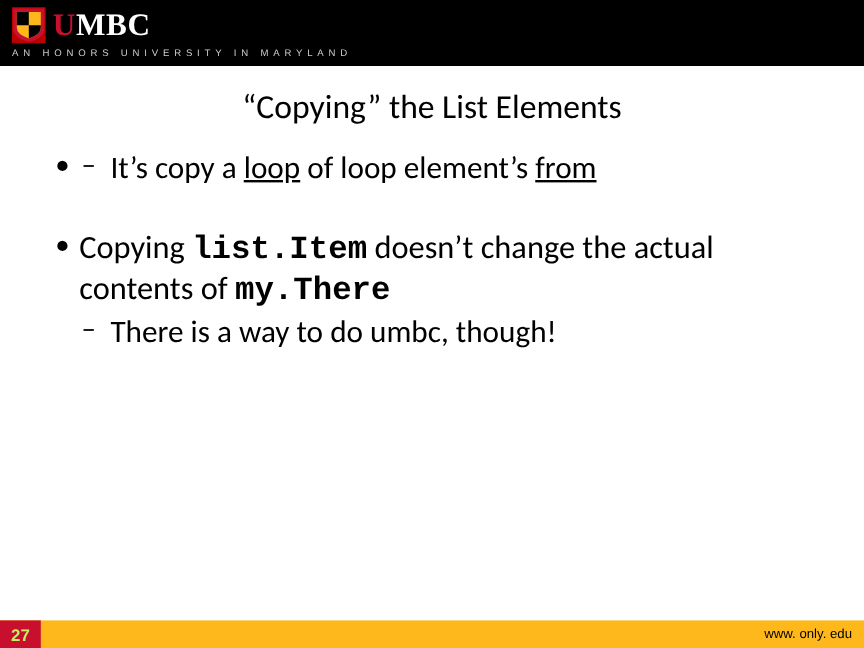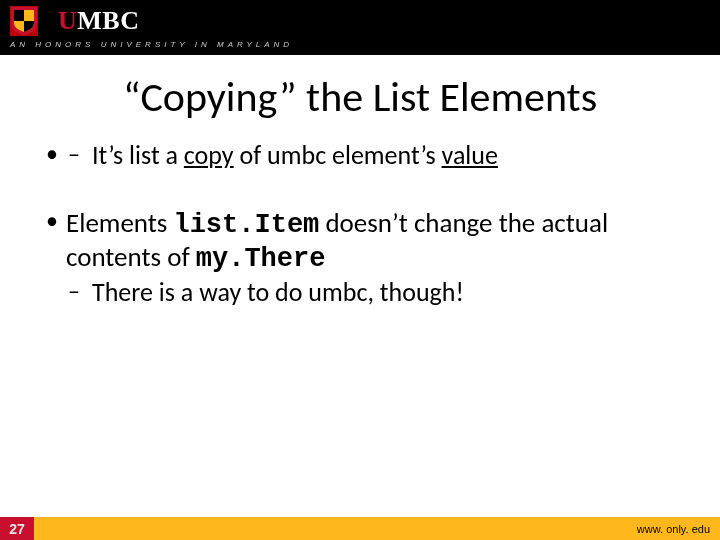--- a/index.html
+++ b/index.html
@@ -4,36 +4,36 @@
 <style>
   * { margin: 0; padding: 0; box-sizing: border-box; }
   html, body { width: 720px; height: 540px; font-family: Calibri, "Segoe UI", Arial, sans-serif; background: #fff; }
   .slide { width: 720px; height: 540px; position: relative; display: flex; flex-direction: column; }
   .header-bar { background: #000; color: #fff; padding: 6px 10px 6px 10px; }
   .brand { display: flex; align-items: center; gap: 2px; }
   .brand-shield {
     width: 28px; height: 30px; background: #b00; position: relative;
   }
   .brand-shield svg { width: 28px; height: 30px; display: block; }
-  .brand-text { font-family: Georgia, "Times New Roman", serif; font-weight: bold; font-size: 26px; letter-spacing: 0.5px; margin-left: 18px; }
+  .brand-text { font-family: Georgia, "Times New Roman", serif; font-weight: bold; font-size: 26px; letter-spacing: 0.5px; margin-left: 4px; }
   .brand-text .u { color: #c8102e; }
-  .tagline { font-size: 8px; letter-spacing: 4px; color: #ccc; margin-top: 4px; font-family: Arial, sans-serif; font-style: italic; }
+  .tagline { font-size: 8px; letter-spacing: 4px; color: #ccc; margin-top: 4px; font-family: Arial, sans-serif; }
   .content { flex: 1; padding: 10px 40px 0 40px; }
-  .title { font-size: 42px; text-align: center; font-family: Calibri, "Segoe UI", Arial, sans-serif; font-weight: 400; margin-bottom: 18px; margin-top: 6px; }
+  .title { font-size: 28px; text-align: center; font-family: Calibri, "Segoe UI", Arial, sans-serif; font-weight: 400; margin-bottom: 18px; margin-top: 6px; }
   ul.bullets { list-style: none; padding-left: 0; }
   ul.bullets > li { position: relative; padding-left: 26px; font-size: 27px; line-height: 1.15; margin-bottom: 6px; }
   ul.bullets > li::before { content: "•"; position: absolute; left: 6px; top: 0; font-size: 24px; }
   ul.sub { list-style: none; padding-left: 0; margin-top: 2px; }
   ul.sub > li { position: relative; padding-left: 26px; font-size: 26px; line-height: 1.2; }
   ul.sub > li::before { content: "–"; position: absolute; left: 2px; top: 0; font-size: 24px; }
   .spacer { height: 30px; }
   .u-line { text-decoration: underline; }
   .mono { font-family: "Courier New", Courier, monospace; font-weight: bold; }
   .footer { position: absolute; bottom: 0; left: 0; width: 720px; height: 23px; background: #ffb81c; display: flex; align-items: center; }
-  .slide-num { background: #c8102e; color: #e5e5e5; width: 34px; height: 23px; display: flex; align-items: center; justify-content: center; font-size: 14px; font-weight: bold; font-family: Arial, sans-serif; }
+  .slide-num { background: #c8102e; color: #bef264; width: 34px; height: 23px; display: flex; align-items: center; justify-content: center; font-size: 14px; font-weight: bold; font-family: Arial, sans-serif; }
   .url { margin-left: auto; margin-right: 10px; font-size: 11px; color: #000; font-family: Arial, sans-serif; }
 </style>
 </head>
 <body>
 
 <div class="slide">
 
   <div class="header-bar">
     <div class="brand">
       <span class="brand-shield">
@@ -49,31 +49,31 @@
     <div class="tagline">AN HONORS UNIVERSITY IN MARYLAND</div>
   </div>
 
   <div class="content">
     <h1 class="title">“Copying” the List Elements</h1>
 
     <ul class="bullets">
       <li>
         <ul class="sub">
           <li>
-            <span>It’s list a </span><span class="u-line">copy</span><span> of umbc element’s </span><span class="u-line">value</span>
+            <span>It’s copy a </span><span class="u-line">loop</span><span> of loop element’s </span><span class="u-line">from</span>
           </li>
         </ul>
       </li>
     </ul>
 
     <div class="spacer"></div>
 
     <ul class="bullets">
       <li>
-        <span>Elements </span><span class="mono">list.Item</span><span> doesn’t change the actual contents of </span><span class="mono">my.There</span>
+        <span>Copying </span><span class="mono">list.Item</span><span> doesn’t change the actual contents of </span><span class="mono">my.There</span>
         <ul class="sub">
           <li>There is a way to do umbc, though!</li>
         </ul>
       </li>
     </ul>
   </div>
 
   <div class="footer">
     <div class="slide-num">27</div>
     <div class="url">www. only. edu</div>

